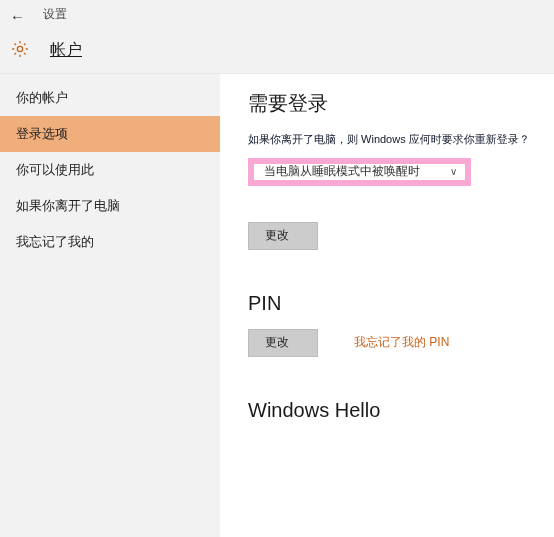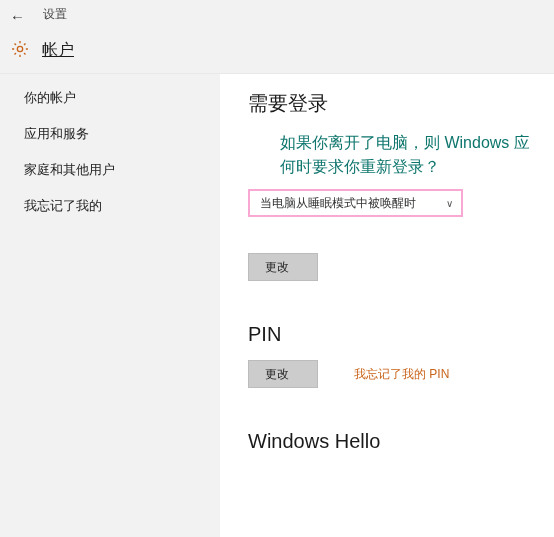--- a/index.html
+++ b/index.html
@@ -27,21 +27,21 @@
     color: #333;
     cursor: pointer;
     line-height: 1;
   }
   .header {
     height: 46px;
     background: #f2f2f2;
     display: flex;
     align-items: center;
     padding-left: 10px;
-    gap: 12px;
+    gap: 20px;
     border-bottom: 1px solid #e8e8e8;
     text-decoration: underline;
   }
   .gear-icon svg {
     width: 20px;
     height: 20px;
     fill: none;
     stroke: #c9641a;
     stroke-width: 1.6;
   }
@@ -53,21 +53,21 @@
     display: flex;
     height: calc(537px - 28px - 46px);
   }
   .sidebar {
     width: 220px;
     background: #f2f2f2;
     padding-top: 6px;
   }
   .side-item {
     height: 36px;
-    padding-left: 24px;
+    padding-left: 16px;
     display: flex;
     align-items: center;
     font-size: 13px;
     color: #222;
     cursor: pointer;
     font-family: Liberation Mono, monospace;
   }
   .side-item.selected {
     background: #f0ae7c;
   }
@@ -77,31 +77,30 @@
     overflow-y: auto;
   }
   .section-title {
     font-size: 20px;
     font-weight: 400;
     color: #1a1a1a;
     margin-top: 6px;
     margin-bottom: 14px;
   }
   .desc {
-    font-size: 16px;
-    color: #0f766e;
+    font-size: 11px;
+    color: #0f172a;
     margin-bottom: 10px;
     line-height: 1.5;
-    margin-left: 32px;
   }
   .select {
     display: inline-flex;
     align-items: center;
     justify-content: space-between;
-    border: 2px solid #f9a8d4;
+    border: 6px solid #f9a8d4;
     background: #fff;
     height: 28px;
     padding: 0 8px 0 10px;
     font-size: 12px;
     color: #333;
     min-width: 210px;
     cursor: pointer;
     gap: 20px;
   }
   .chevron {
@@ -150,25 +149,28 @@
   </span>
   <span class="header-title">帐户</span>
 </div>
 
 <div class="body">
 
   <div class="sidebar">
     <div class="side-item">
       <span>你的帐户</span>
     </div>
-    <div class="side-item">
-      <span>应用和服务</span>
-    </div>
-    <div class="side-item">
-      <span>家庭和其他用户</span>
+    <div class="side-item selected">
+      <span>登录选项</span>
+    </div>
+    <div class="side-item">
+      <span>你可以使用此</span>
+    </div>
+    <div class="side-item">
+      <span>如果你离开了电脑</span>
     </div>
     <div class="side-item">
       <span>我忘记了我的</span>
     </div>
   </div>
 
   <div class="main">
 
     
     <div class="section-title">需要登录</div>

